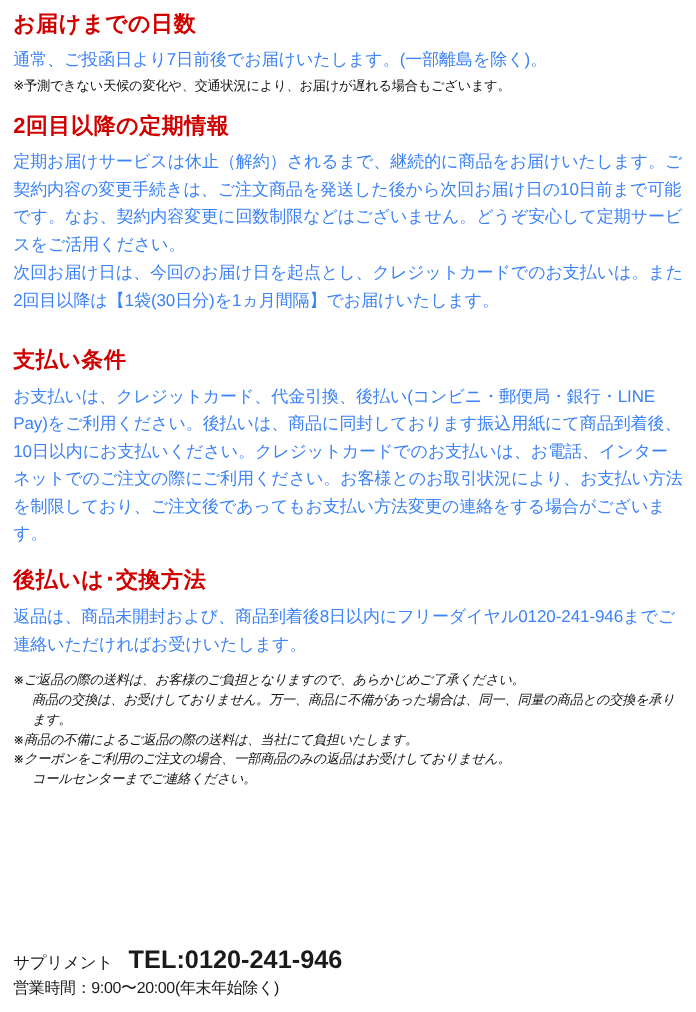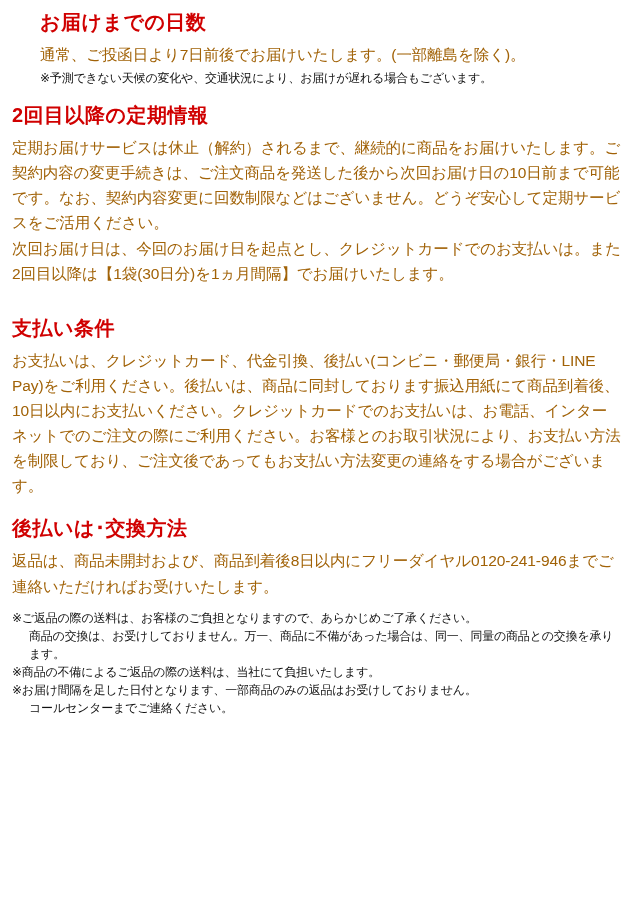--- a/index.html
+++ b/index.html
@@ -30,40 +30,41 @@
     font-weight: bold;
     margin: 0 0 7px 0;
     letter-spacing: 0.5px;
     line-height: 1.25;
   }
   .body-text {
     font-size: 15.5px;
     line-height: 1.62;
     margin: 0;
     letter-spacing: -0.1px;
-    color: #a16207;
+    color: #3b82f6;
   }
   .note-text {
     font-size: 12px;
     line-height: 1.5;
     margin: 0;
     letter-spacing: -0.2px;
     color: #111111;
   }
-  .sec-delivery { margin-bottom: 16px; margin-left: 28px; }
+  .sec-delivery { margin-bottom: 16px; }
   .sec-delivery .note-text { margin-top: 2px; }
   .sec-regular { margin-bottom: 14px; }
   .sec-payment { margin-bottom: 18px; }
   .sec-return { margin-bottom: 10px; }
   .gap-top-lg { margin-top: 30px; }
   .notes-block {
     margin-top: 10px;
   }
   .notes-block p {
     margin: 0;
+    font-style: italic;
   }
   .indent-1 {
     padding-left: 17px;
   }
   .footer {
     position: absolute;
     left: 12px;
     bottom: 12px;
     width: 609px;
   }
@@ -110,19 +111,26 @@
     <p class="body-text">お支払いは、クレジットカード、代金引換、後払い(コンビニ・郵便局・銀行・LINE　Pay)をご利用ください。後払いは、商品に同封しております振込用紙にて商品到着後、10日以内にお支払いください。クレジットカードでのお支払いは、お電話、インターネットでのご注文の際にご利用ください。お客様とのお取引状況により、お支払い方法を制限しており、ご注文後であってもお支払い方法変更の連絡をする場合がございます。</p>
   </div>
 
   <div class="section sec-return">
     <h2 class="heading">後払いは･交換方法</h2>
     <p class="body-text">返品は、商品未開封および、商品到着後8日以内にフリーダイヤル0120-241-946までご連絡いただければお受けいたします。</p>
     <div class="notes-block">
       <p class="note-text">※ご返品の際の送料は、お客様のご負担となりますので、あらかじめご了承ください。</p>
       <p class="note-text indent-1">商品の交換は、お受けしておりません。万一、商品に不備があった場合は、同一、同量の商品との交換を承ります。</p>
       <p class="note-text">※商品の不備によるご返品の際の送料は、当社にて負担いたします。</p>
-      <p class="note-text">※お届け間隔を足した日付となります、一部商品のみの返品はお受けしておりません。</p>
+      <p class="note-text">※クーポンをご利用のご注文の場合、一部商品のみの返品はお受けしておりません。</p>
       <p class="note-text indent-1">コールセンターまでご連絡ください。</p>
     </div>
   </div>
 
+  <div class="footer">
+    <div class="footer-row">
+      <span class="footer-label">サプリメント</span>
+      <span class="footer-tel nowrap">TEL:0120-241-946</span>
+    </div>
+    <div class="footer-hours">営業時間：9:00〜20:00(年末年始除く)</div>
+  </div>
 
 </div>
 
 </body></html>

